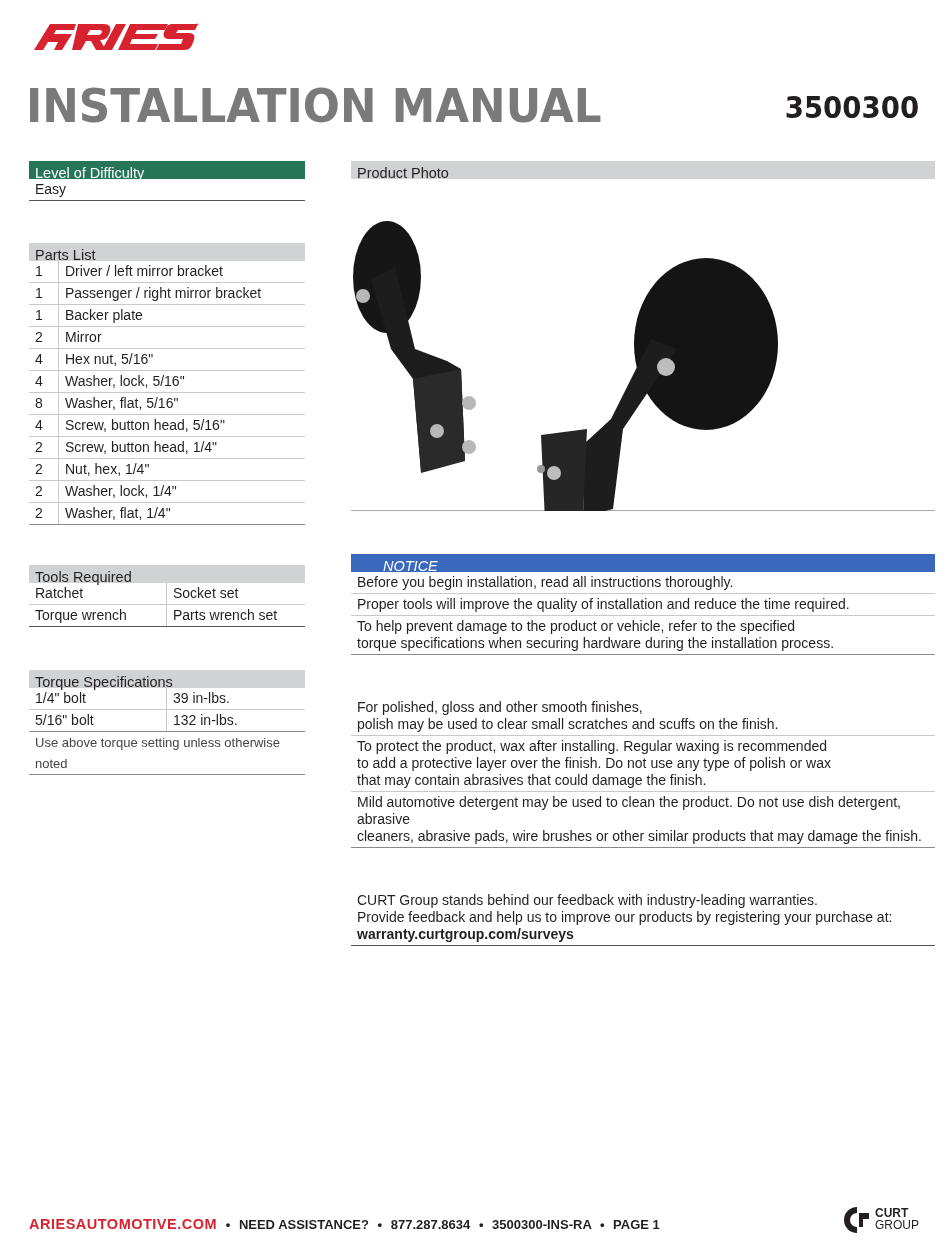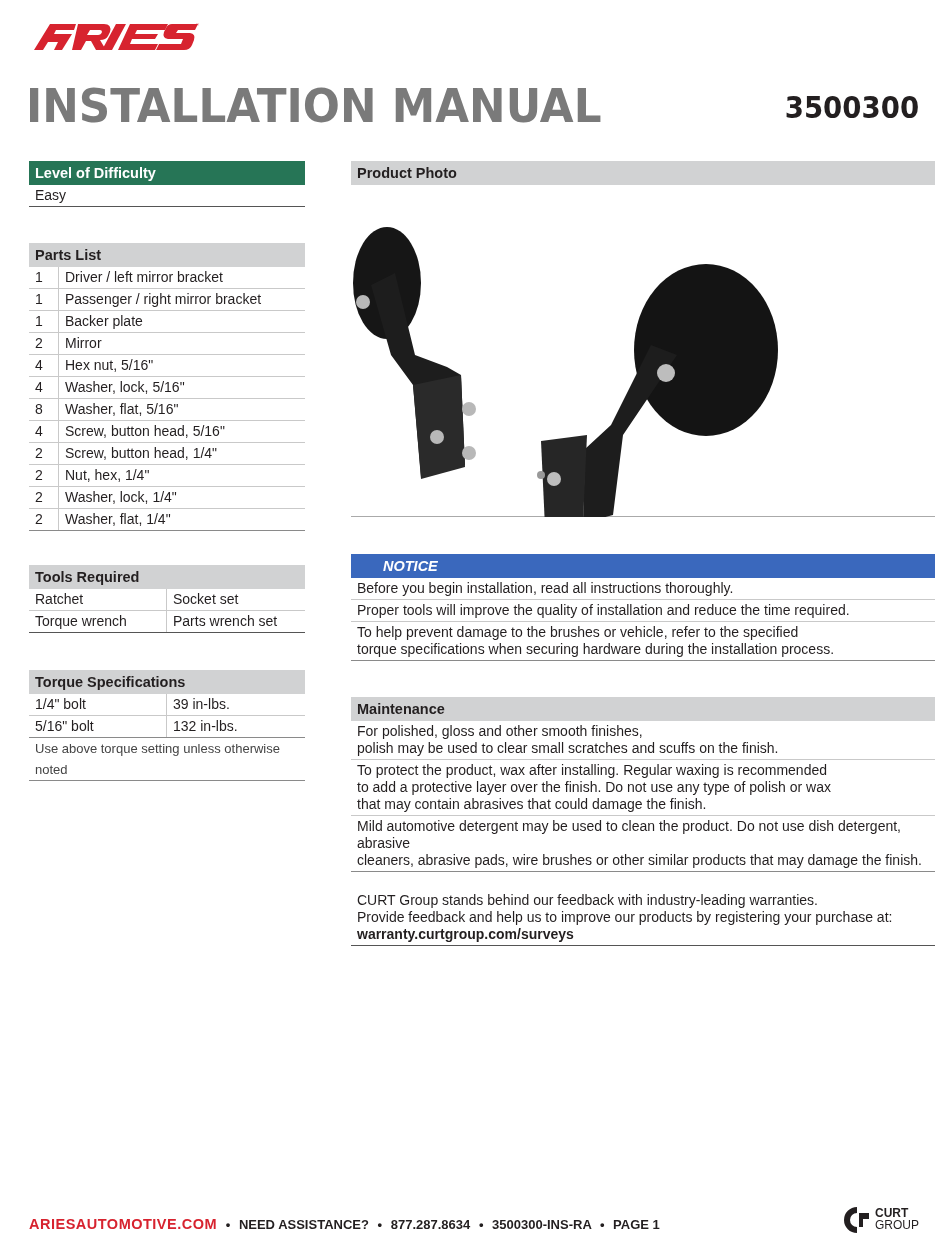--- a/index.html
+++ b/index.html
@@ -22,22 +22,22 @@
   }
   .partno {
     position: absolute; right: 31px; top: 90px;
     font-family: "DejaVu Sans", sans-serif;
     font-weight: bold; font-size: 30px; color: #231f20;
     transform: scaleX(0.92); transform-origin: right top;
   }
   .col-left { position: absolute; left: 29px; width: 276px; }
   .col-right { position: absolute; left: 351px; width: 584px; }
   .hdr {
-    height: 24px; line-height: 24px; padding-left: 6px;
-    font-weight: bold; font-size: 14.5px;
+    height: 18px; line-height: 24px; padding-left: 6px;
+    font-weight: normal; font-size: 14.5px;
     background: #d1d2d3; color: #231f20;
     transform-origin: left;
   }
   .hdr.green { background: #267556; color: #fff; }
   .hdr.blue { background: #3a68bd; color: #fff; font-style: italic; padding-left: 32px; }
   .row {
     display: flex; font-size: 14px; line-height: 21px;
     border-bottom: 1px solid #c9c9c9;
   }
   .row:last-child { border-bottom: 1.5px solid #8a8a8a; }
@@ -190,27 +190,26 @@
       <circle cx="190" cy="290" r="4" fill="#999"></circle>
     </svg>
   </div>
 </div>
 
 <div class="col-right" style="top:554px;">
   <div class="hdr blue">NOTICE</div>
   <div id="notice-rows">
       <div class="note-row" style="white-space: pre-line;">Before you begin installation, read all instructions thoroughly.</div>
       <div class="note-row" style="white-space: pre-line;">Proper tools will improve the quality of installation and reduce the time required.</div>
-      <div class="note-row" style="white-space: pre-line;">To help prevent damage to the brushes or vehicle, refer to the specified
+      <div class="note-row" style="white-space: pre-line;">To help prevent damage to the product or vehicle, refer to the specified
 torque specifications when securing hardware during the installation process.</div>
     </div>
 </div>
 
 <div class="col-right" style="top:697px;">
-  <div class="hdr">Maintenance</div>
   <div id="maint-rows">
       <div class="note-row" style="white-space: pre-line;">For polished, gloss and other smooth finishes,
 polish may be used to clear small scratches and scuffs on the finish.</div>
       <div class="note-row" style="white-space: pre-line;">To protect the product, wax after installing. Regular waxing is recommended
 to add a protective layer over the finish. Do not use any type of polish or wax
 that may contain abrasives that could damage the finish.</div>
       <div class="note-row" style="white-space: pre-line;">Mild automotive detergent may be used to clean the product. Do not use dish detergent, abrasive
 cleaners, abrasive pads, wire brushes or other similar products that may damage the finish.</div>
     </div>
 </div>

